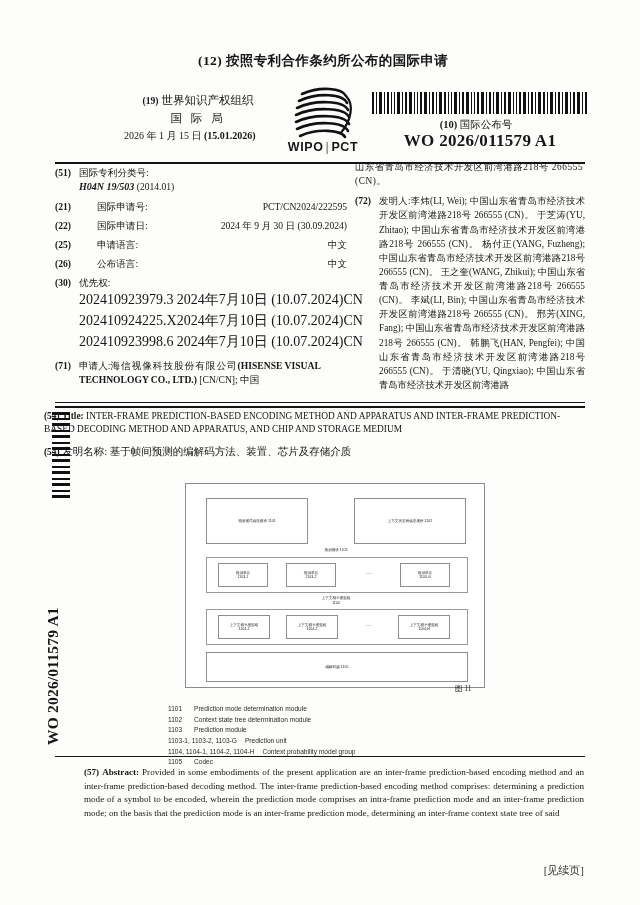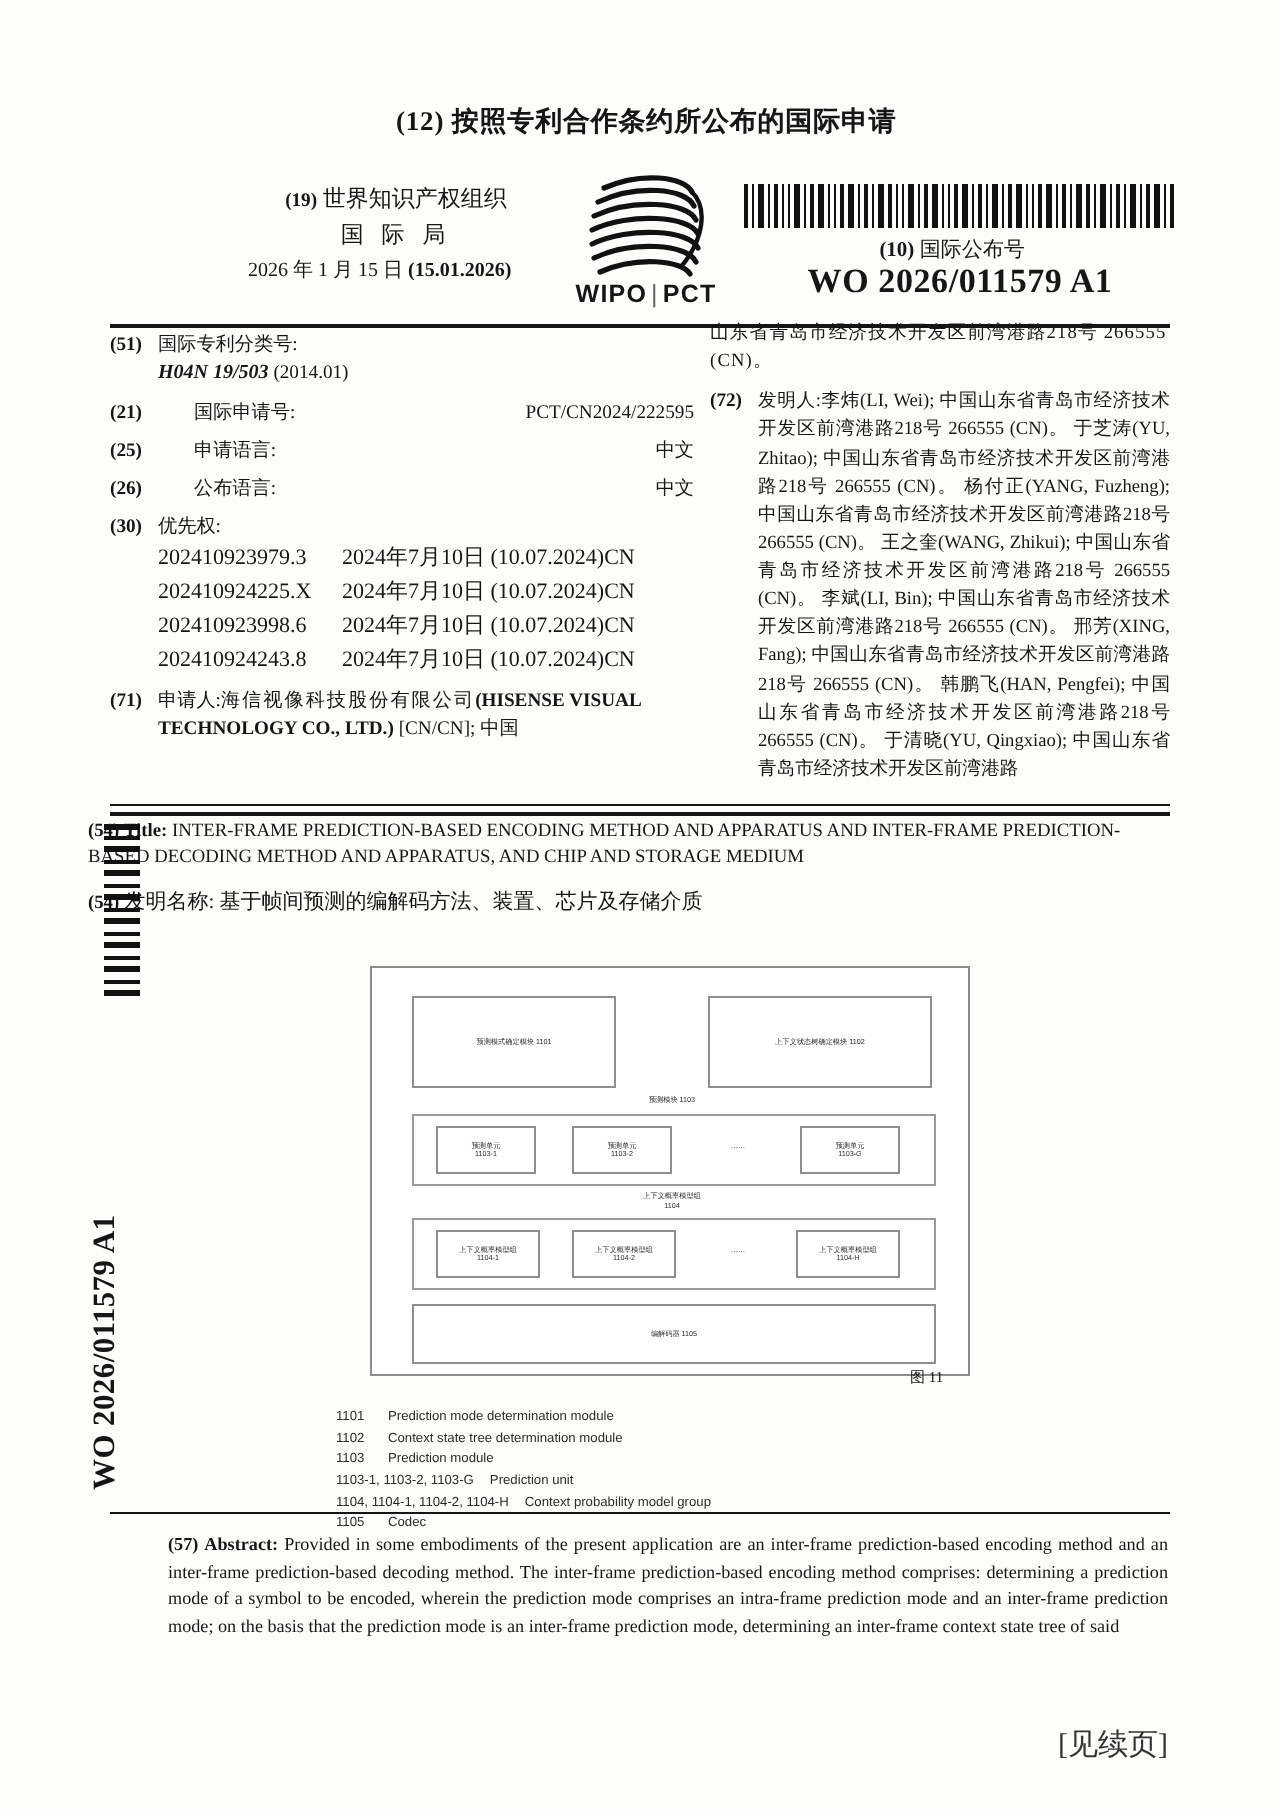--- a/index.html
+++ b/index.html
@@ -64,21 +64,21 @@
   .col-r{position:absolute;left:300px;top:-6px;width:230px;}
 
   .fld{display:flex;font-size:9.6px;line-height:1.46;margin-bottom:5px;}
   .fld .tag{font-weight:bold;width:24px;flex:0 0 24px;}
   .fld .body{flex:1;}
   .ipc{font-style:italic;font-weight:bold;font-size:10px;}
   .ipc-ver{font-style:normal;font-weight:normal;}
   .rowline{display:flex;justify-content:space-between;margin-left:18px;}
   .rowline .val{font-family:"Liberation Serif",serif;}
 
-  table.prio{border-collapse:collapse;font-size:11px;width:100%;}
+  table.prio{border-collapse:collapse;font-size:14px;width:100%;}
   table.prio td{padding:0 0 1px 0;white-space:nowrap;}
   table.prio td.n{width:92px;}
   table.prio td.d{width:118px;}
   table.prio td.c{text-align:left;}
 
   .applicant{font-size:9.6px;line-height:1.5;}
   .applicant .cn{letter-spacing:1px;}
   .applicant b{font-weight:bold;}
 
   .inv{font-size:9.3px;line-height:1.52;text-align:justify;}
@@ -111,21 +111,21 @@
   .legend .lrow{display:flex;}
   .legend .lnum{flex:0 0 auto;min-width:18px;}
   .legend .lnum.wide{min-width:0;}
   .legend .ltxt{padding-left:8px;}
 
   
   .abs{position:absolute;left:84px;top:766px;width:500px;
        font-size:9.1px;line-height:1.5;text-align:justify;}
   .abs .tag{font-weight:bold;}
   .cont{position:absolute;left:0;top:96px;width:500px;text-align:right;
-        font-size:15px;color:#333;}
+        font-size:11px;color:#333;}
 
   
   .side{
     position:absolute;left:44px;top:745px;width:150px;height:24px;
     transform:rotate(-90deg);transform-origin:left top;
     font-size:15.5px;font-weight:bold;letter-spacing:.2px;
     white-space:nowrap;
   }
   
   .sidebars{position:absolute;left:52px;top:412px;width:18px;height:88px;}
@@ -265,20 +265,27 @@
       </div>
 
       <div class="fld">
         <div class="tag">(21)</div>
         <div class="body rowline">
           <span>国际申请号:</span>
           <span class="val">PCT/CN2024/222595</span>
         </div>
       </div>
 
+      <div class="fld">
+        <div class="tag">(22)</div>
+        <div class="body rowline">
+          <span>国际申请日:</span>
+          <span class="val">2024 年 9 月 30 日 (30.09.2024)</span>
+        </div>
+      </div>
 
       <div class="fld">
         <div class="tag">(25)</div>
         <div class="body rowline">
           <span>申请语言:</span>
           <span class="val">中文</span>
         </div>
       </div>
 
       <div class="fld">
@@ -312,28 +319,20 @@
                 <td class="c">CN</td>
               </tr>
               <tr>
                 <td class="n">202410923998.6</td>
                 <td class="d">
                   <span>2024年7月10日</span>
                   <span class="small">(10.07.2024)</span>
                 </td>
                 <td class="c">CN</td>
               </tr>
-              <tr>
-                <td class="n">202410924243.8</td>
-                <td class="d">
-                  <span>2024年7月10日</span>
-                  <span class="small">(10.07.2024)</span>
-                </td>
-                <td class="c">CN</td>
-              </tr>
             </tbody>
           </table>
         </div>
       </div>
 
       <div class="fld" style="margin-top:4px;">
         <div class="tag">(71)</div>
         <div class="body applicant">
           <span>申请人:</span><span class="cn">海信视像科技股份有限公司</span><b>(HISENSE VISUAL TECHNOLOGY CO., LTD.)</b>
           <span>[CN/CN];</span>

